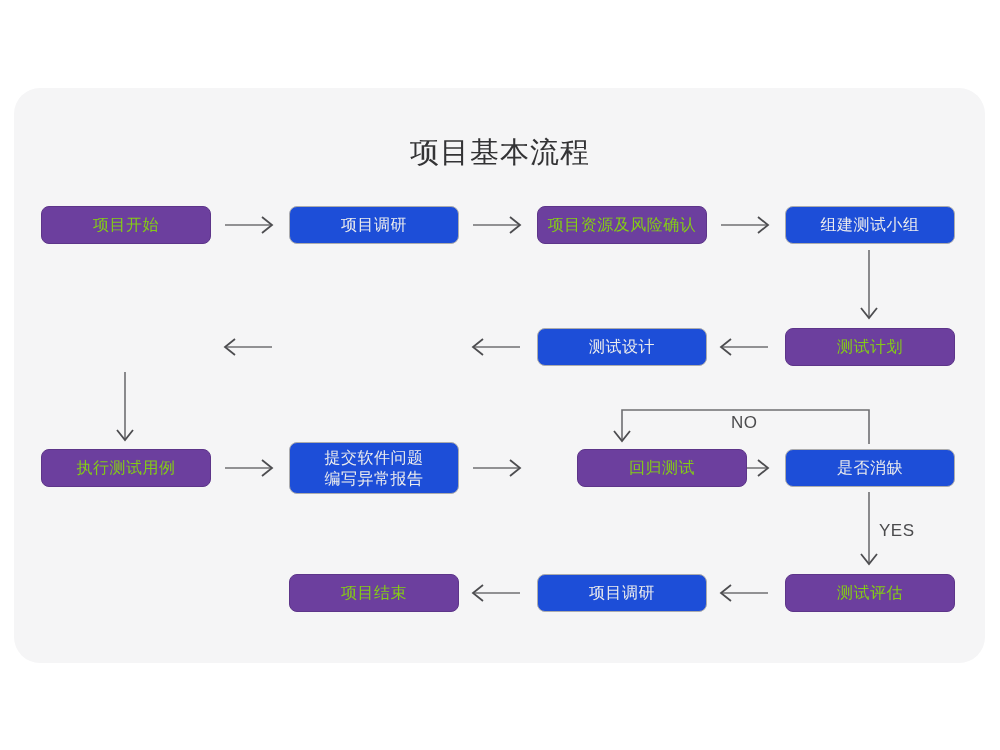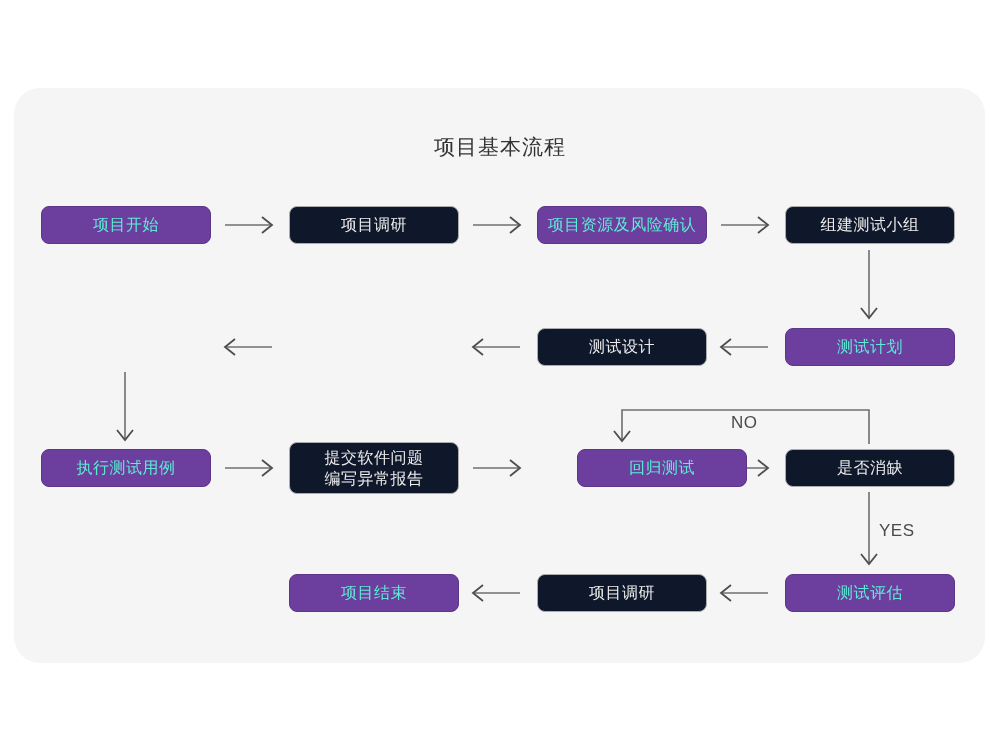--- a/index.html
+++ b/index.html
@@ -26,46 +26,46 @@
     height: 575px;
     background: #f5f5f6;
     border-radius: 26px;
   }
   .title {
     position: absolute;
     left: 0;
     top: 133px;
     width: 1000px;
     text-align: center;
-    font-size: 21px;
+    font-size: 29px;
     color: #333335;
     letter-spacing: 1px;
     font-family: "DejaVu Sans", "Liberation Sans", sans-serif;
   }
   .node {
     position: absolute;
     box-sizing: border-box;
     border-radius: 8px;
     display: flex;
     align-items: center;
     justify-content: center;
     text-align: center;
     font-size: 16px;
     line-height: 1.32;
     letter-spacing: 0.5px;
     font-family: "DejaVu Sans", "Liberation Sans", sans-serif;
     white-space: pre-line;
   }
   .node.purple {
     background: #6c3f9e;
-    color: #5eead4;
+    color: #84cc16;
     border: 1px solid #5d3589;
   }
   .node.gray {
-    background: #0f172a;
+    background: #1d4ed8;
     color: #ececed;
     border: 1px solid #acacad;
   }
   .edge-label {
     position: absolute;
     font-size: 17px;
     color: #4b4b4d;
     letter-spacing: 0.5px;
     font-family: "Liberation Sans", sans-serif;
   }

